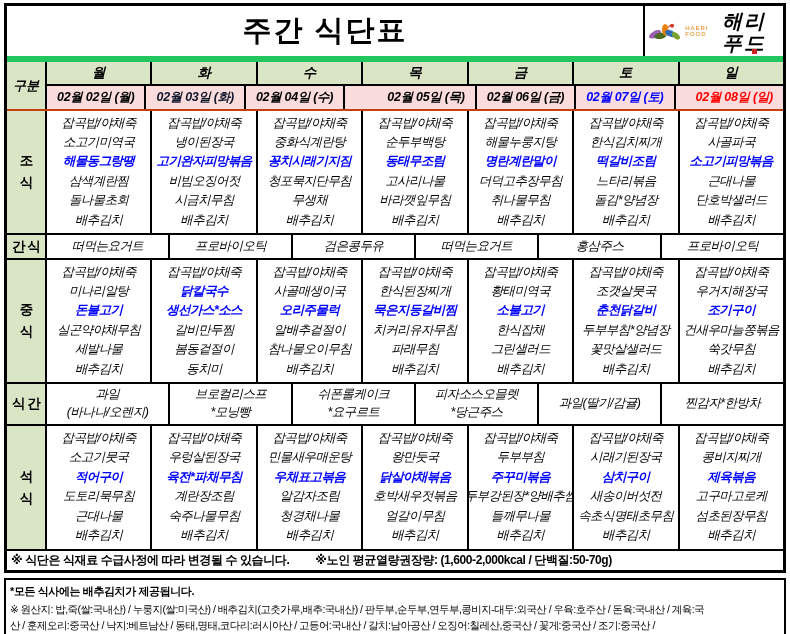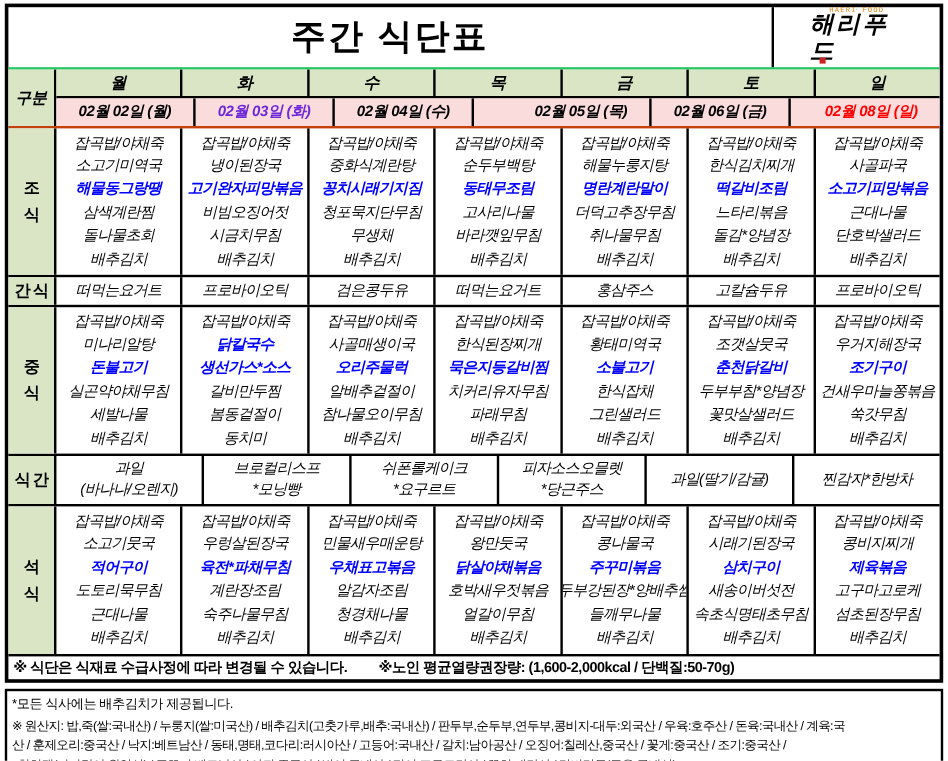--- a/index.html
+++ b/index.html
@@ -1,24 +1,24 @@
 <!DOCTYPE html>
 <html><head>
 <meta charset="utf-8">
 <style>
   html,body{margin:0;padding:0;background:#fff;}
   body{width:790px;height:634px;font-family:"Liberation Sans","DejaVu Sans",sans-serif;color:#000;overflow:hidden;}
   .page{width:782px;margin:3px 4px 0 4px;}
 
   
   .main{border:3px solid #000;}
-  .title-row{display:flex;height:50px;border-bottom:2px solid #22c55e;}
+  .title-row{display:flex;height:50px;border-bottom:6px solid #22c55e;}
   .title-cell{flex:1;display:flex;align-items:center;justify-content:center;}
   .title-text{font-size:29px;font-weight:bold;letter-spacing:2px;}
-  .logo-cell{width:138px;border-left:2px solid #000;display:flex;flex-direction:column;align-items:center;justify-content:center;padding-top:1px;font-family:Liberation Mono, monospace;}
+  .logo-cell{width:138px;border-left:2px solid #000;display:flex;align-items:center;justify-content:center;padding-top:1px;}
   .logo-sub{font-size:6px;color:#e8820c;letter-spacing:1px;line-height:1;margin-top:-2px;}
   .logo-text{font-size:20px;font-weight:bold;font-style:italic;letter-spacing:2px;line-height:1.1;position:relative;}
   .logo-stamp{display:inline-block;width:5px;height:5px;background:#cc2222;vertical-align:baseline;margin-left:-14px;transform:translateY(4px);}
 
   
   .hdr{display:flex;border-bottom:2px solid #c2410c;font-style:italic;}
   .gubun{width:40px;background:#d9e5c5;border-right:2px solid #000;display:flex;align-items:center;justify-content:center;font-weight:bold;font-size:13px;box-sizing:border-box;}
   .hdr-right{flex:1;display:flex;flex-direction:column;}
   .day-row{display:flex;height:22px;background:#d9e5c5;border-bottom:2px solid #000;}
   .date-row{display:flex;height:23px;background:#fbdcdc;}
@@ -35,21 +35,21 @@
   .mcell:last-child{border-right:none;}
   .mline{white-space:nowrap;line-height:1.1;}
   .hl{color:#0000ff;font-weight:bold;}
 
   
   .notice-row{height:19px;display:flex;align-items:center;font-weight:bold;font-size:12px;padding-left:4px;letter-spacing:-0.4px;}
   .notice-row .gap{width:26px;}
 
   
   .origin-box{border:2px solid #000;margin-top:5px;padding:3px 4px 4px 4px;}
-  .kimchi-note{font-size:11px;letter-spacing:-0.4px;line-height:1.6;}
+  .kimchi-note{font-size:11px;letter-spacing:-0.4px;line-height:1.6;font-weight:bold;}
   .oline{font-size:10.5px;letter-spacing:-0.55px;line-height:1.6;white-space:pre;overflow:hidden;}
 </style>
 </head>
 <body>
 
 <div class="page">
   <div class="main">
 
     <div class="title-row">
       <div class="title-cell">
@@ -77,24 +77,25 @@
             <div class="hcell day">월</div>
             <div class="hcell day">화</div>
             <div class="hcell day">수</div>
             <div class="hcell day">목</div>
             <div class="hcell day">금</div>
             <div class="hcell day">토</div>
             <div class="hcell day">일</div>
           </div>
         <div class="date-row">
             <div class="hcell date" style="color: rgb(0, 0, 0);">02월 02일 (월)</div>
-            <div class="hcell date" style="color: #6d28d9;">02월 03일 (화)</div>
+            <div class="hcell date" style="color: #0f172a;">02월 03일 (화)</div>
             <div class="hcell date" style="color: rgb(0, 0, 0);">02월 04일 (수)</div>
             <div class="hcell date" style="color: rgb(0, 0, 0); padding-left: 32px;">02월 05일 (목)</div>
             <div class="hcell date" style="color: rgb(0, 0, 0);">02월 06일 (금)</div>
+            <div class="hcell date" style="color: rgb(0, 0, 255);">02월 07일 (토)</div>
             <div class="hcell date" style="color: rgb(255, 0, 0); padding-left: 10px;">02월 08일 (일)</div>
           </div>
       </div>
     </div>
 
     <div>
         <div class="srow s0">
           <div class="label-cell">조
 식</div>
           <div class="mcell">
@@ -163,23 +164,20 @@
             <div class="mline">프로바이오틱</div>
           </div>
           <div class="mcell">
             <div class="mline">검은콩두유</div>
           </div>
           <div class="mcell">
             <div class="mline">떠먹는요거트</div>
           </div>
           <div class="mcell">
             <div class="mline">홍삼주스</div>
-          </div>
-          <div class="mcell">
-            <div class="mline">고칼슘두유</div>
           </div>
           <div class="mcell">
             <div class="mline">프로바이오틱</div>
           </div>
         </div>
         <div class="srow s2">
           <div class="label-cell">중
 식</div>
           <div class="mcell">
             <div class="mline">잡곡밥/야채죽</div>
@@ -293,21 +291,21 @@
           <div class="mcell">
             <div class="mline">잡곡밥/야채죽</div>
             <div class="mline">왕만둣국</div>
             <div class="mline hl">닭살야채볶음</div>
             <div class="mline">호박새우젓볶음</div>
             <div class="mline">얼갈이무침</div>
             <div class="mline">배추김치</div>
           </div>
           <div class="mcell">
             <div class="mline">잡곡밥/야채죽</div>
-            <div class="mline">콩나물국</div>
+            <div class="mline">두부부침</div>
             <div class="mline hl">주꾸미볶음</div>
             <div class="mline">두부강된장*양배추쌈</div>
             <div class="mline">들깨무나물</div>
             <div class="mline">배추김치</div>
           </div>
           <div class="mcell">
             <div class="mline">잡곡밥/야채죽</div>
             <div class="mline">시래기된장국</div>
             <div class="mline hl">삼치구이</div>
             <div class="mline">새송이버섯전</div>

